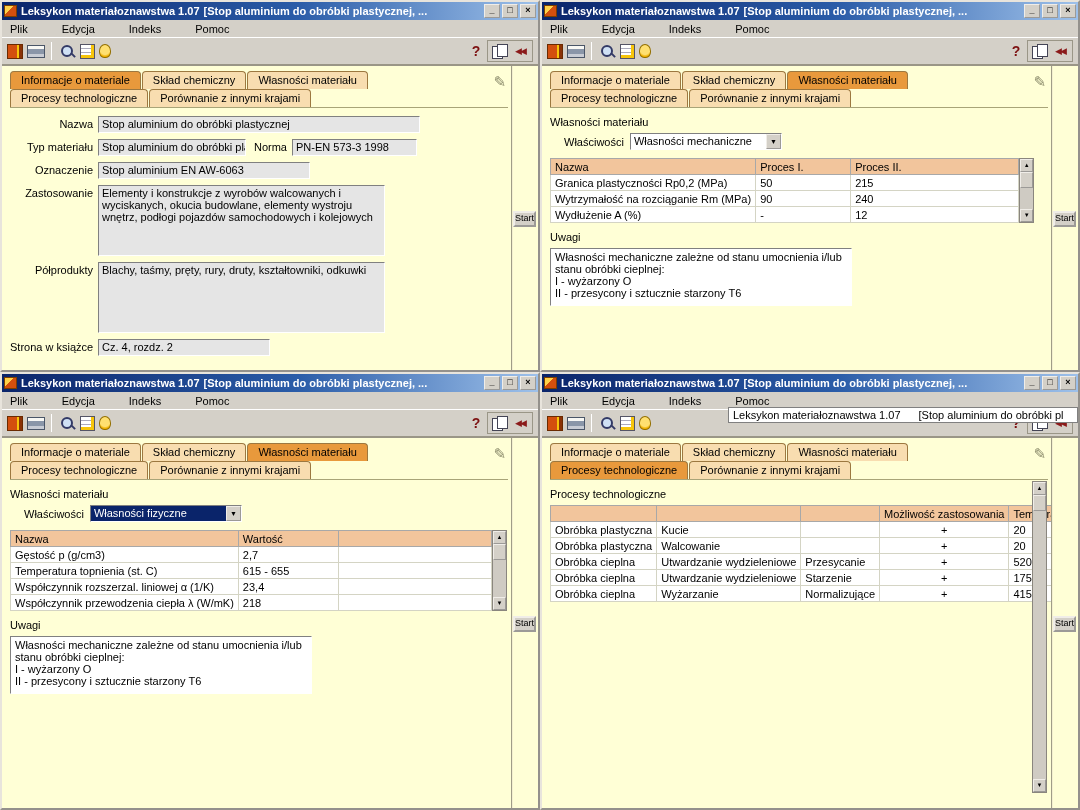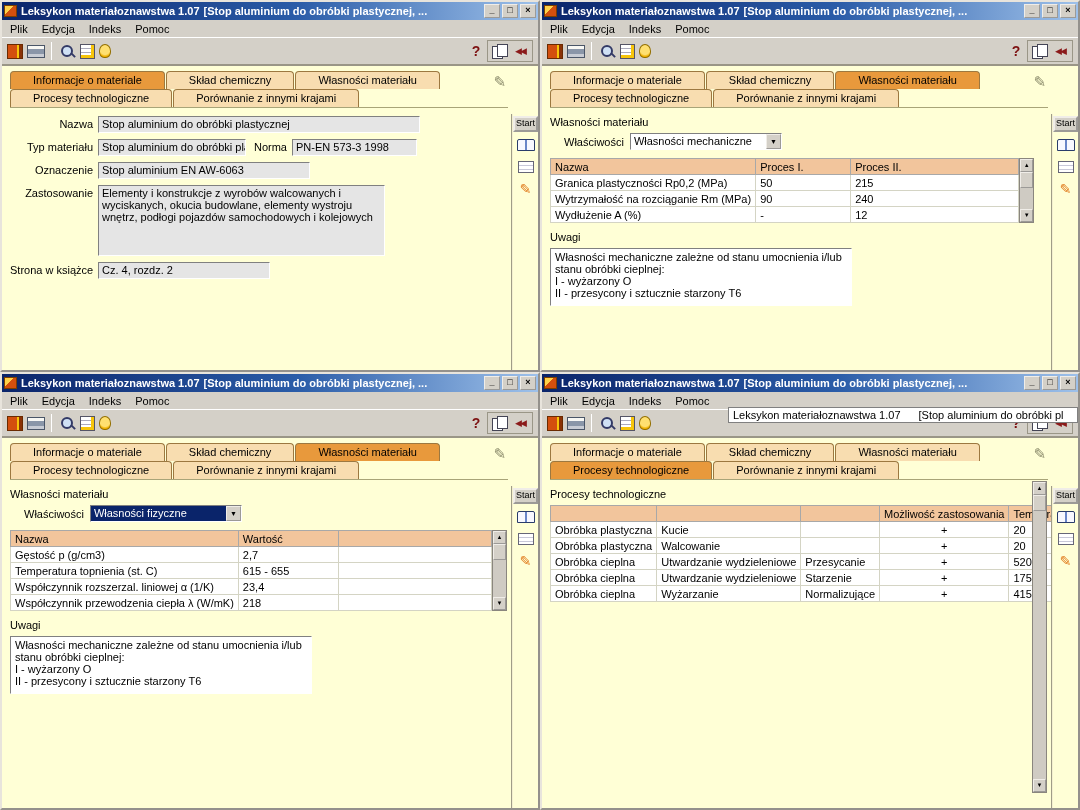--- a/index.html
+++ b/index.html
@@ -6,50 +6,50 @@
   html,body{width:1080px;height:810px;}
   body{font-family:"Liberation Sans","DejaVu Sans",sans-serif;font-size:11px;color:#000;background:#fff;}
   .grid{display:grid;grid-template-columns:540px 540px;grid-template-rows:372px 438px;width:1080px;height:810px;}
   .window{position:relative;display:flex;flex-direction:column;background:#d4d0c8;border:2px outset #e8e4dc;overflow:hidden;}
   .titlebar{flex:0 0 18px;height:18px;display:flex;align-items:center;gap:4px;padding:0 2px;background:linear-gradient(90deg,#0a246a,#2a5ca8 55%,#9ec1ea);}
   .appicon{width:13px;height:12px;background:linear-gradient(135deg,#ffd24a 0 40%,#d34f0e 40% 100%);border:1px solid #7a3e00;flex:0 0 13px;}
   .t-app{color:#fff;font-weight:bold;white-space:nowrap;}
   .t-doc{color:#fff;font-weight:bold;white-space:nowrap;overflow:hidden;flex:1;}
   .winbtns{display:flex;gap:2px;margin-left:auto;}
   .wbtn{width:16px;height:14px;background:#d4d0c8;border:1px outset #f0ede8;font-size:9px;line-height:11px;text-align:center;font-weight:bold;}
-  .menubar{flex:0 0 17px;height:17px;display:flex;align-items:center;background:#d4d0c8;padding-left:1px;}
+  .menubar{flex:0 0 17px;height:17px;display:flex;align-items:center;background:#d4d0c8;padding-left:1px;gap:20px;}
   .menu-item{padding:1px 7px;}
   .toolbar{flex:0 0 28px;height:28px;display:flex;align-items:center;gap:4px;padding:0 5px;background:#d4d0c8;border-top:1px solid #fff;border-bottom:1px solid #9a9687;}
   .tbsep{width:1px;height:18px;background:#9a9687;border-right:1px solid #fff;margin:0 2px;}
   .tool{display:flex;align-items:center;justify-content:center;}
   .icon-exit{width:16px;height:15px;background:linear-gradient(90deg,#d34f0e 0 62%,#f7c50a 62% 82%,#8a3206 82%);border:1px solid #6a2a00;}
   .icon-print{width:18px;height:13px;background:linear-gradient(180deg,#f8f8f4 0 30%,#8a96a8 30% 72%,#c8ccd4 72%);border:1px solid #4a5668;}
   .icon-search{position:relative;width:18px;height:16px;}
   .icon-search::before{content:"";position:absolute;left:3px;top:2px;width:8px;height:8px;border:2px solid #333a66;border-radius:50%;background:#cfe0f4;}
   .icon-search::after{content:"";position:absolute;left:12px;top:11px;width:6px;height:2px;background:#333a66;transform:rotate(45deg);}
   .icon-notes{width:15px;height:15px;border:1px solid #556;background:repeating-linear-gradient(180deg,#fff 0 3px,#aab 3px 4px);box-shadow:inset -3px -3px 0 #f7c50a;}
   .icon-bulb{width:12px;height:14px;background:radial-gradient(circle at 50% 38%,#ffe070 0 55%,#f0b000 75%);border:1px solid #947000;border-radius:50% 50% 42% 42%;}
   .tool-spacer{flex:1;}
   .help{color:#7c1010;font-weight:bold;font-size:14px;width:14px;}
   .navgroup{display:flex;align-items:center;gap:3px;border:1px solid #9a9687;background:#d4d0c8;padding:1px 3px;height:22px;}
   .icon-pages{position:relative;width:17px;height:16px;}
   .icon-pages::before,.icon-pages::after{content:"";position:absolute;width:9px;height:11px;background:#fff;border:1px solid #445;}
   .icon-pages::before{left:1px;top:3px;}
   .icon-pages::after{left:6px;top:1px;}
   .back{color:#8b1a1a;font-weight:bold;font-size:9px;letter-spacing:-2px;width:18px;}
   .client{flex:1;position:relative;background:#ffffd6;border-top:1px solid #9a9687;overflow:hidden;}
-  .rail{position:absolute;top:0;right:0;bottom:0;width:27px;border-left:2px groove #f4f0d0;display:flex;flex-direction:column;align-items:center;padding-top:2px;gap:4px;background:#ffffd6;z-index:2;margin-top:48px;}
+  .rail{position:absolute;top:0;right:0;bottom:0;width:27px;border-left:2px groove #f4f0d0;display:flex;flex-direction:row;align-items:center;padding-top:2px;gap:4px;background:#ffffd6;z-index:2;}
   .start-btn{width:25px;height:16px;background:#d4d0c8;border:2px outset #f0ede8;font-size:9px;text-align:center;line-height:11px;cursor:default;}
   .ric{width:22px;height:18px;display:flex;align-items:center;justify-content:center;}
   .ric-book{width:18px;height:12px;background:linear-gradient(90deg,#f8f8ff 0 46%,#6a86c8 46% 54%,#f8f8ff 54%);border:1px solid #2a3c6a;border-radius:2px 2px 0 0;}
   .ric-cards{width:16px;height:12px;border:1px solid #667;background:repeating-linear-gradient(180deg,#fff 0 3px,#c8c8d8 3px 4px);}
   .ric-pencil{font-size:14px;color:#e07818;line-height:14px;}
   .tabstrip{position:relative;margin:5px 30px 0 8px;border-bottom:1px solid #a8a478;}
   .tabrow{display:flex;}
-  .tab{padding:2px 22px 3px;border:1px solid #9c7840;border-bottom:none;border-radius:4px 4px 0 0;background:#f8ddb0;margin-right:1px;white-space:nowrap;cursor:default;}
+  .tab{padding:2px 10px 3px;border:1px solid #9c7840;border-bottom:none;border-radius:4px 4px 0 0;background:#f8ddb0;margin-right:1px;white-space:nowrap;cursor:default;}
   .tab.active{background:#e8993c;}
   .strip-pencil{position:absolute;right:2px;top:2px;font-size:15px;color:#8c8c6c;}
   .page{position:relative;margin:8px 30px 0 8px;}
   .frow{display:flex;align-items:flex-start;margin-bottom:6px;}
   .flabel{flex:0 0 88px;width:88px;text-align:right;padding:2px 5px 0 0;white-space:nowrap;}
   .nlabel{flex:0 0 46px;width:46px;}
   .field{background:#e5e5e5;border:1px solid;border-color:#808080 #fff #fff #808080;padding:1px 3px;height:17px;white-space:nowrap;overflow:hidden;}
   .field.area{height:71px;white-space:normal;}
   .w320{width:322px;}.w148{width:148px;}.w125{width:125px;}.w210{width:212px;}.w285{width:287px;}.w170{width:172px;}
   .sect-label{margin:2px 0 5px 0;}
@@ -146,20 +146,24 @@
         </div>
         <div class="frow">
           <span class="flabel">Oznaczenie</span>
           <span class="field w210">Stop aluminium EN AW-6063</span>
         </div>
         <div class="frow">
           <span class="flabel">Zastosowanie</span>
           <span class="field area w285">Elementy i konstrukcje z wyrobów walcowanych i wyciskanych, okucia budowlane, elementy wystroju wnętrz, podłogi pojazdów samochodowych i kolejowych</span>
         </div>
         <div class="frow">
+          <span class="flabel">Półprodukty</span>
+          <span class="field area w285">Blachy, taśmy, pręty, rury, druty, kształtowniki, odkuwki</span>
+        </div>
+        <div class="frow">
           <span class="flabel">Strona w książce</span>
           <span class="field w170">Cz. 4, rozdz. 2</span>
         </div>
       </div>
     </div>
   </div>
 
   <div class="window">
     <div class="titlebar">
       <span class="appicon"></span>

